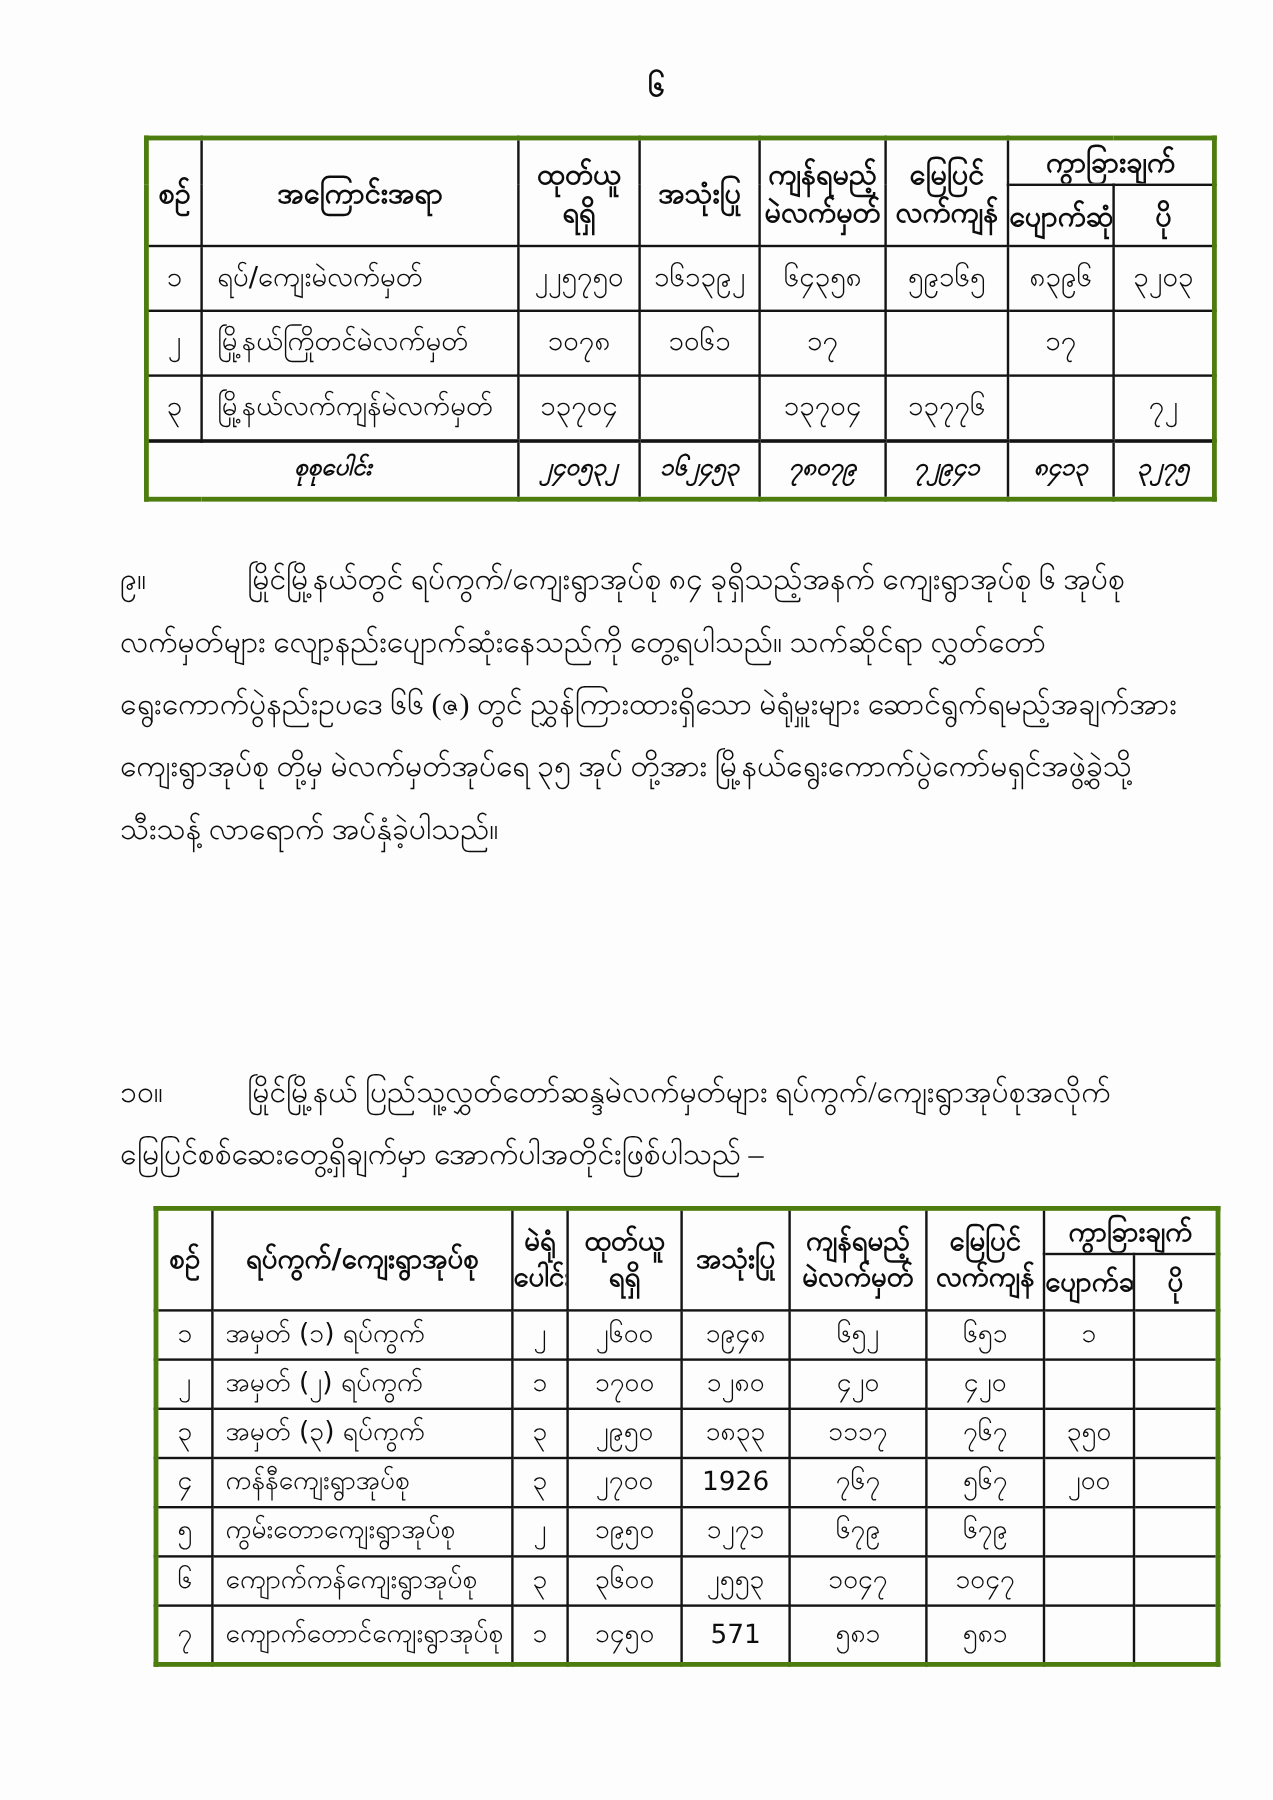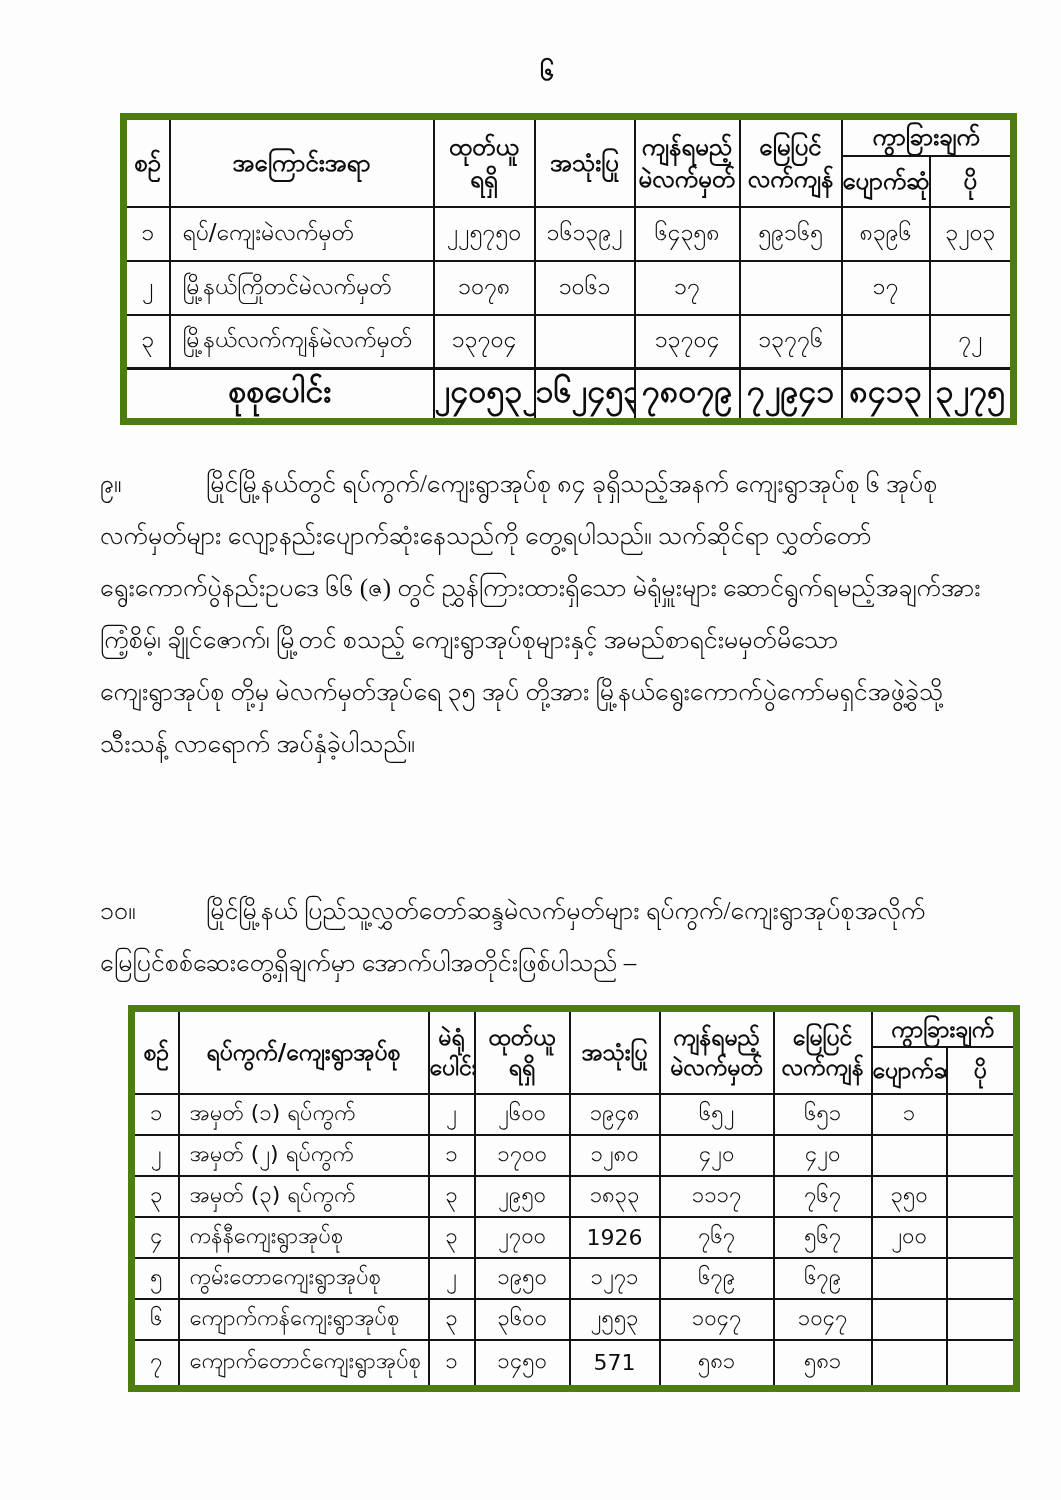--- a/index.html
+++ b/index.html
@@ -10,33 +10,33 @@
     background:#fdfdfd; margin:0 auto; overflow:hidden;
   }
   .page-number {
     position:absolute; top:55px; left:540px;
     font-size:25px; font-weight:bold;
   }
 
   
   table { border-collapse:collapse; table-layout:fixed; }
   th, td { border:2px solid #141414; vertical-align:middle; overflow:hidden; }
-  table { border:7px solid #4d7c0f; }
+  table { border:4px solid #4d7c0f; }
   th { font-weight:bold; text-align:center; }
   td { text-align:center; }
 
   .t1 { position:absolute; left:120px; top:113px; width:890px; }
   .t1 th { font-size:24px; line-height:32px; }
   .t1 thead tr:first-child { height:39px; }
   .t1 thead tr:last-child  { height:51px; }
   .t1 tbody tr { height:54px; }
   .t1 tbody td { font-size:23px; }
   .t1 tbody td:nth-child(2) { text-align:left; padding-left:12px;margin-left:20px; }
   .t1 tfoot tr { height:49px; }
-  .t1 tfoot td { font-weight:bold; font-size:32px; border-top:3px solid #141414; }
+  .t1 tfoot td { font-weight:bold; font-size:20px; border-top:3px solid #141414;font-style:italic; }
 
   .t2 { position:absolute; left:128px; top:1005px; width:885px; }
   .t2 th { font-size:23px; line-height:30px; }
   .t2 thead tr:first-child { height:38px; }
   .t2 thead tr:last-child  { height:47px; }
   .t2 tbody tr { height:41px; }
   .t2 tbody tr:last-child { height:49px; }
   .t2 tbody td { font-size:22px; }
   .t2 tbody td:nth-child(2) { text-align:left; padding-left:10px; }
 
@@ -130,21 +130,20 @@
     </tfoot>
   </table>
 
   <div class="para para-9">
     <div class="tline">
       <span class="marker">၉။</span><span>မြိုင်မြို့နယ်တွင် ရပ်ကွက်/ကျေးရွာအုပ်စု ၈၄ ခုရှိသည့်အနက် ကျေးရွာအုပ်စု ၆ အုပ်စု</span>
     </div>
     <div>
         <div class="tline">လက်မှတ်များ လျော့နည်းပျောက်ဆုံးနေသည်ကို တွေ့ရပါသည်။ သက်ဆိုင်ရာ လွှတ်တော်</div>
         <div class="tline">ရွေးကောက်ပွဲနည်းဥပဒေ ၆၆ (ဇ) တွင် ညွှန်ကြားထားရှိသော မဲရုံမှူးများ ဆောင်ရွက်ရမည့်အချက်အား</div>
-        <div class="tline">ကြံ့စိမ့်၊ ချိုင်ဇောက်၊ မြို့တင် စသည့် ကျေးရွာအုပ်စုများနှင့် အမည်စာရင်းမမှတ်မိသော</div>
         <div class="tline">ကျေးရွာအုပ်စု တို့မှ မဲလက်မှတ်အုပ်ရေ ၃၅ အုပ် တို့အား မြို့နယ်ရွေးကောက်ပွဲကော်မရှင်အဖွဲ့ခွဲသို့</div>
         <div class="tline">သီးသန့် လာရောက် အပ်နှံခဲ့ပါသည်။</div>
       </div>
   </div>
 
   <div class="para para-10">
     <div class="tline">
       <span class="marker">၁၀။</span><span>မြိုင်မြို့နယ် ပြည်သူ့လွှတ်တော်ဆန္ဒမဲလက်မှတ်များ ရပ်ကွက်/ကျေးရွာအုပ်စုအလိုက်</span>
     </div>
     <div>

